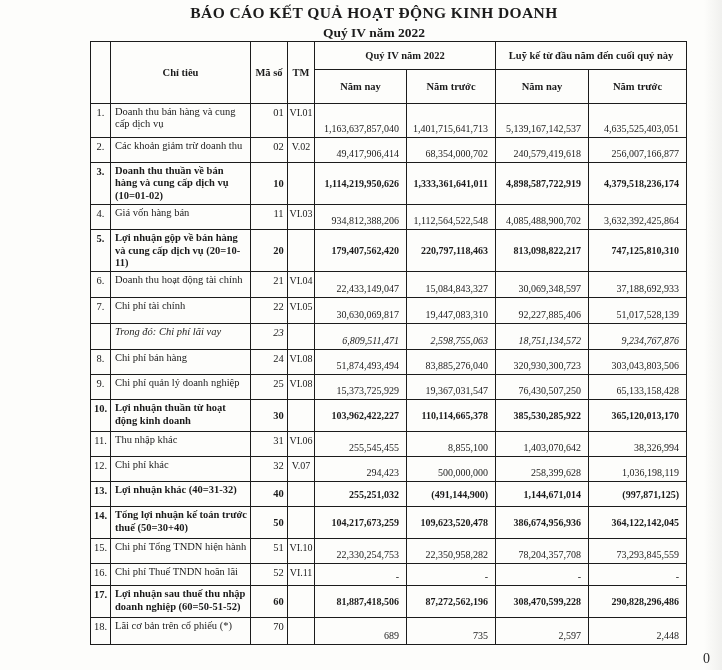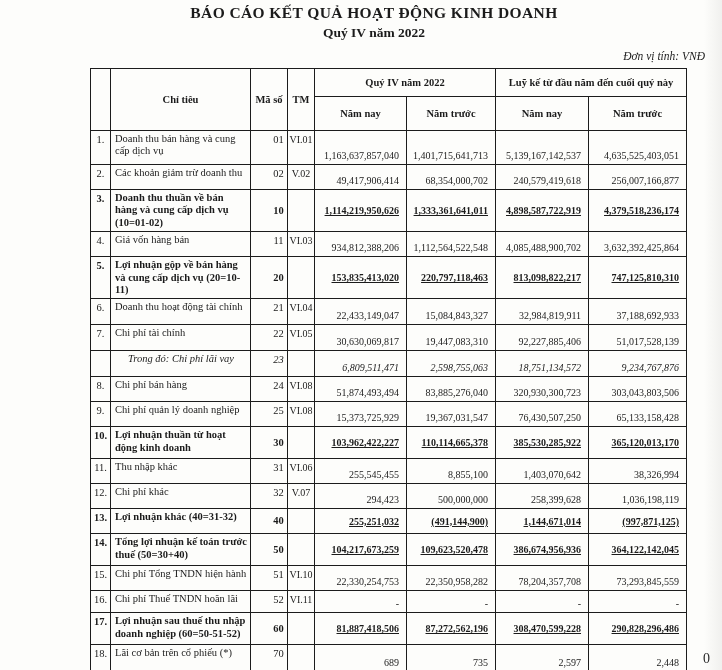--- a/index.html
+++ b/index.html
@@ -27,41 +27,40 @@
   td{font-size:10.5px;}
   td.no{text-align:center;vertical-align:top;padding-top:3px;}
   td.label{vertical-align:top;text-align:left;padding:2px 3px 2px 4px;line-height:1.18;}
   td.code{text-align:center;vertical-align:top;padding-top:3px;padding-left:20px;}
   td.tm{text-align:center;vertical-align:top;padding-top:3px;font-size:10px;margin-top:32px;}
   td.qn,td.qp,td.yn,td.yp{
     text-align:right;vertical-align:bottom;
     padding:0 7px 3px 0;font-size:10px;
   }
   tr.bold{font-weight:700;}
-  tr.bold td.qn,tr.bold td.qp,tr.bold td.yn,tr.bold td.yp{vertical-align:middle;padding-bottom:0;text-decoration:underline;}
+  tr.bold td.qn,tr.bold td.qp,tr.bold td.yn,tr.bold td.yp{vertical-align:middle;padding-bottom:0;}
   tr.bold td.code{vertical-align:middle;padding-top:0;}
   tr.italic{font-style:italic;}
-  tr.italic td.label{text-align:center;}
+  tr.italic td.label{}
   tr.h34{height:34px;} tr.h32{height:32px;}
   tr.h27{height:27px;} tr.h26{height:26px;} tr.h25{height:25px;} tr.h22{height:22px;}
   .stray{position:absolute;left:703px;top:651px;font-size:14px;color:#2a2a2a;}
   .edge{
     position:absolute;right:0;top:0;width:18px;height:670px;pointer-events:none;
     background:linear-gradient(to right,rgba(0,0,0,0),rgba(90,90,85,0.08));
   }
 </style>
 </head>
 <body>
 
 <div class="page">
   <div class="head">
     <div class="title">BÁO CÁO KẾT QUẢ HOẠT ĐỘNG KINH DOANH</div>
     <div class="subtitle">Quý IV năm 2022</div>
   </div>
-  <div class="unit">Đơn vị tính: VNĐ</div>
 
   <table>
     <colgroup>
       <col style="width:20px">
         <col style="width:140px">
         <col style="width:37px">
         <col style="width:27px">
       <col style="width:92px">
         <col style="width:89px">
         <col style="width:93px">
@@ -122,33 +121,33 @@
           <td class="qn">934,812,388,206</td>
           <td class="qp">1,112,564,522,548</td>
           <td class="yn">4,085,488,900,702</td>
           <td class="yp">3,632,392,425,864</td>
         </tr>
         <tr class="bold h32">
           <td class="no">5.</td>
           <td class="label">Lợi nhuận gộp về bán hàng và cung cấp dịch vụ (20=10-11)</td>
           <td class="code">20</td>
           <td class="tm"></td>
-          <td class="qn">153,835,413,020</td>
+          <td class="qn">179,407,562,420</td>
           <td class="qp">220,797,118,463</td>
           <td class="yn">813,098,822,217</td>
           <td class="yp">747,125,810,310</td>
         </tr>
         <tr class="normal h26">
           <td class="no">6.</td>
           <td class="label">Doanh thu hoạt động tài chính</td>
           <td class="code">21</td>
           <td class="tm">VI.04</td>
           <td class="qn">22,433,149,047</td>
           <td class="qp">15,084,843,327</td>
-          <td class="yn">32,984,819,911</td>
+          <td class="yn">30,069,348,597</td>
           <td class="yp">37,188,692,933</td>
         </tr>
         <tr class="normal h26">
           <td class="no">7.</td>
           <td class="label">Chi phí tài chính</td>
           <td class="code">22</td>
           <td class="tm">VI.05</td>
           <td class="qn">30,630,069,817</td>
           <td class="qp">19,447,083,310</td>
           <td class="yn">92,227,885,406</td>

